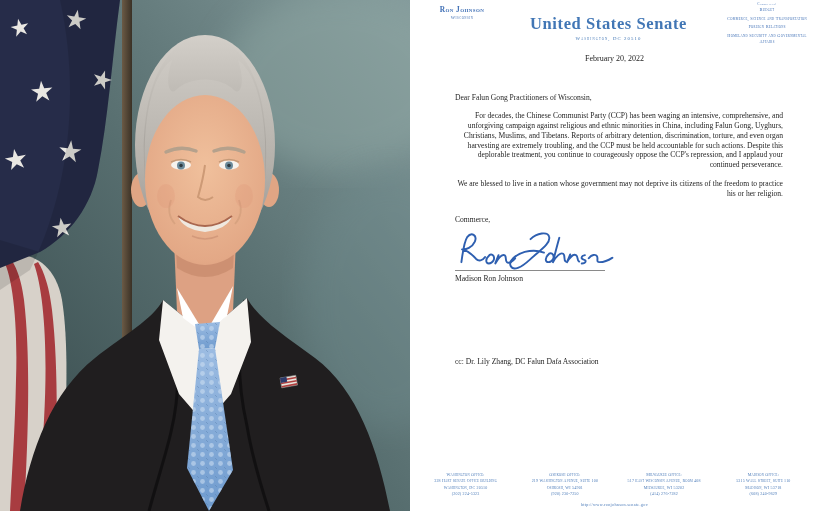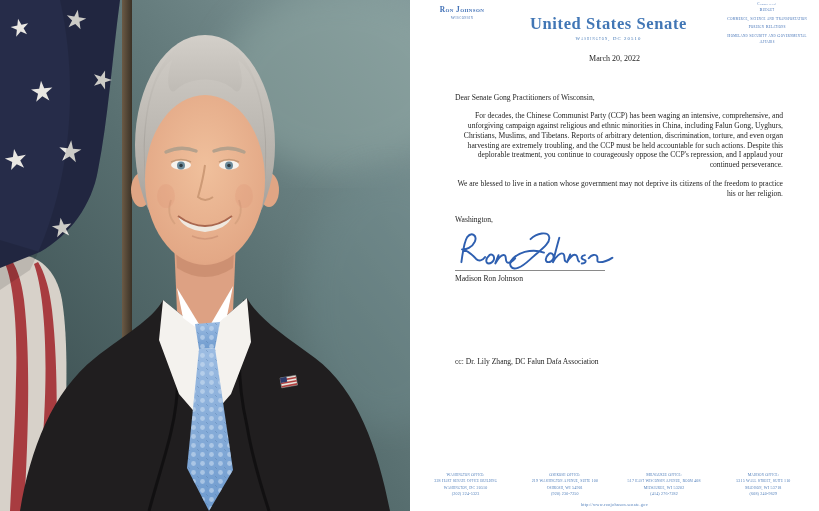--- a/index.html
+++ b/index.html
@@ -188,27 +188,27 @@
       </div>
       <div class="committees">
         <div class="committees-label">Committees:</div>
         <div class="committee-item">Budget</div>
         <div class="committee-item">Commerce, Science and Transportation</div>
         <div class="committee-item">Foreign Relations</div>
         <div class="committee-item">Homeland Security and Governmental Affairs</div>
       </div>
     </div>
 
-    <div class="date">March 20, 2022</div>
+    <div class="date">February 20, 2022</div>
 
     <div class="body-text">
-      <div class="salutation">Dear Senate Gong Practitioners of Wisconsin,</div>
+      <div class="salutation">Dear Falun Gong Practitioners of Wisconsin,</div>
       <div class="para">For decades, the Chinese Communist Party (CCP) has been waging an intensive, comprehensive, and unforgiving campaign against religious and ethnic minorities in China, including Falun Gong, Uyghurs, Christians, Muslims, and Tibetans.  Reports of arbitrary detention, discrimination, torture, and even organ harvesting are extremely troubling, and the CCP must be held accountable for such actions.  Despite this deplorable treatment, you continue to courageously oppose the CCP's repression, and I applaud your continued perseverance.</div>
       <div class="para">We are blessed to live in a nation whose government may not deprive its citizens of the freedom to practice his or her religion.</div>
-      <div class="closing">Washington,</div>
+      <div class="closing">Commerce,</div>
 
       <div class="signature-wrap" role="img" aria-label="Ron Johnson">
         <svg width="160" height="40" viewBox="0 0 250 62">
           <g fill="none" stroke="#2e5fb0" stroke-width="3" stroke-linecap="round" stroke-linejoin="round">
             <path d="M10,50 C12,36 14,18 19,11 C26,2 35,8 31,18 C27,27 17,31 11,30 C20,32 27,38 33,45 C37,49 43,48 47,42"></path>
             <path d="M53,40 C48,44 47,52 53,52 C59,52 63,45 60,40 C58,37 54,38 53,40"></path>
             <path d="M68,39 C66,44 64,49 63,52 C67,45 73,38 77,39 C81,40 78,47 81,50 C84,53 90,49 94,44"></path>
             <path d="M118,14 C128,4 145,2 147,10 C150,20 135,30 117,46 C103,59 91,64 87,56 C83,48 95,38 109,34 C121,31 131,32 139,35"></path>
             <path d="M146,38 C141,42 140,50 146,50 C152,50 156,43 153,38 C151,35 147,36 146,38"></path>
             <path d="M163,12 C159,26 155,42 153,50 C158,41 165,34 169,37 C173,40 169,46 173,49"></path>

